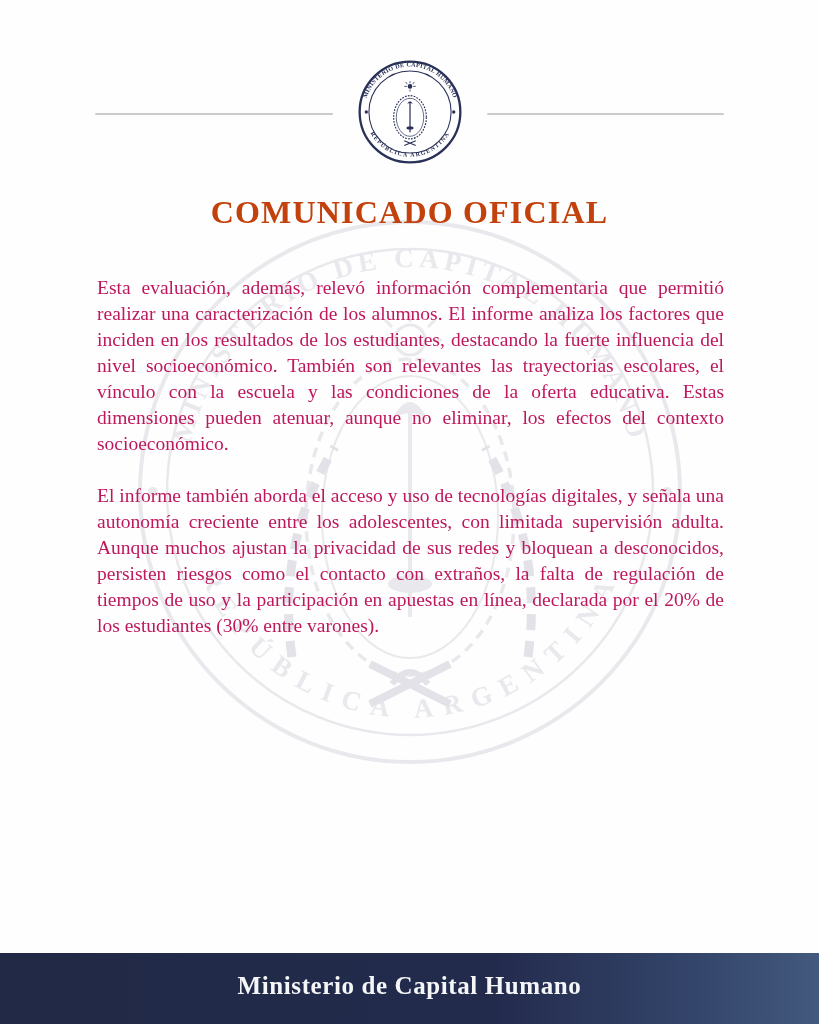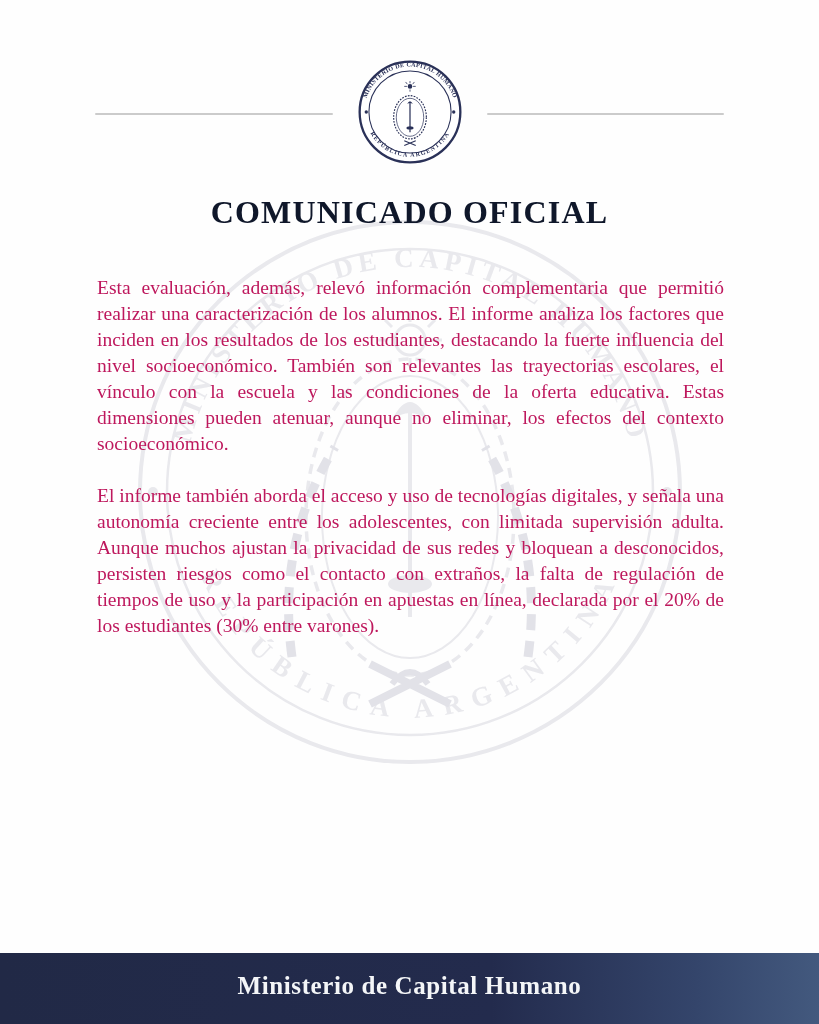--- a/index.html
+++ b/index.html
@@ -28,21 +28,21 @@
   .rule-left  { left: 95px;  width: 238px; }
   .rule-right { left: 487px; width: 237px; }
 
   .page-title {
     position: absolute;
     top: 194px; left: 0; width: 819px;
     text-align: center;
     font-size: 32px;
     font-weight: 700;
     letter-spacing: 1.2px;
-    color: #0f172a;
+    color: #c2410c;
   }
 
   
   .content {
     position: absolute;
     top: 275px; left: 97px;
     width: 627px;
     color: #be185d;
   }
   .content p {

